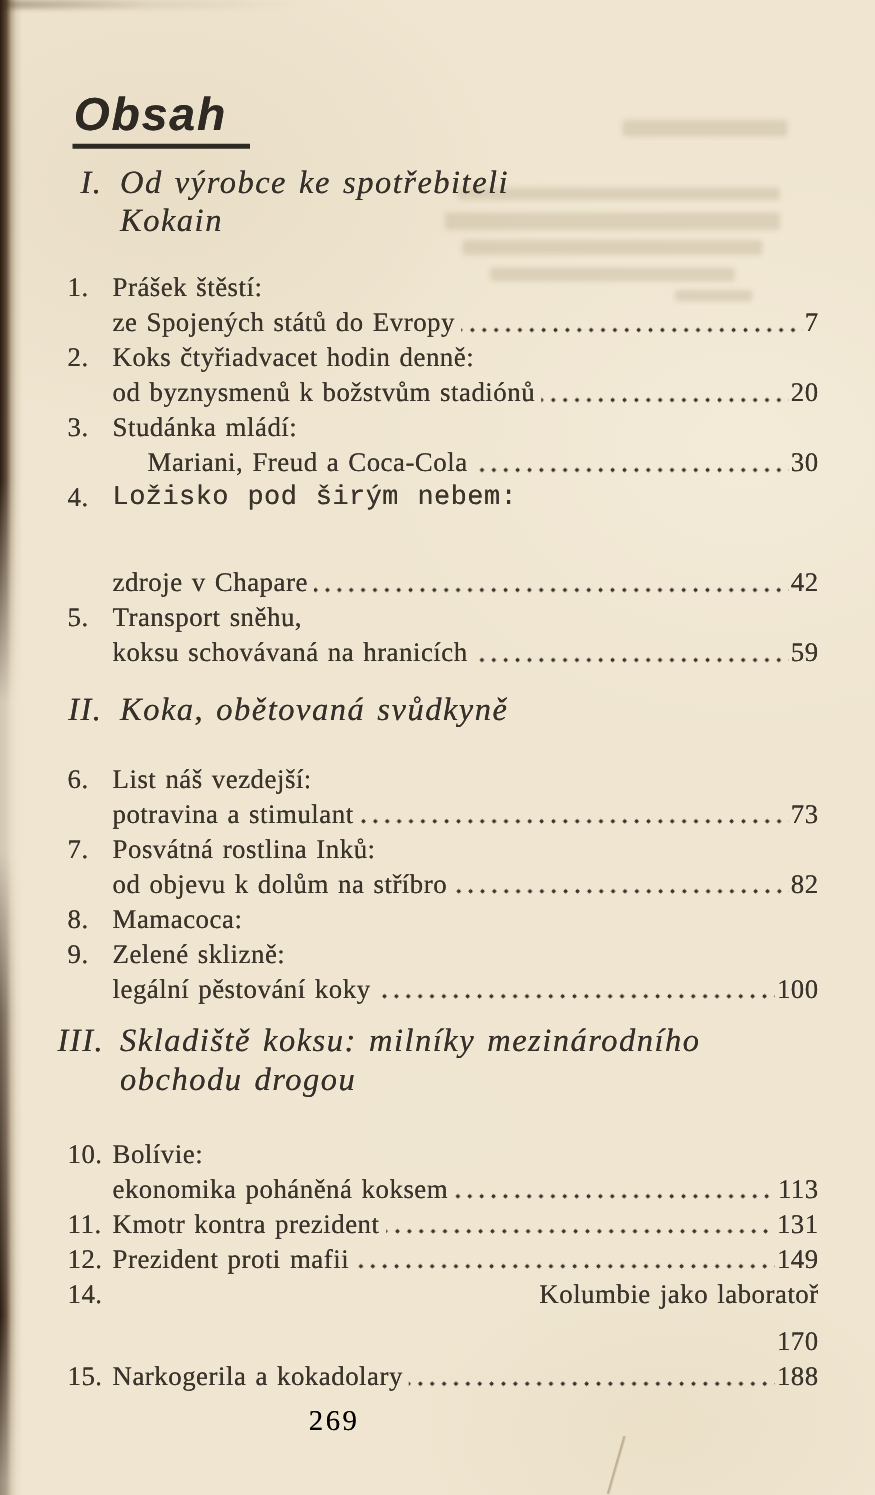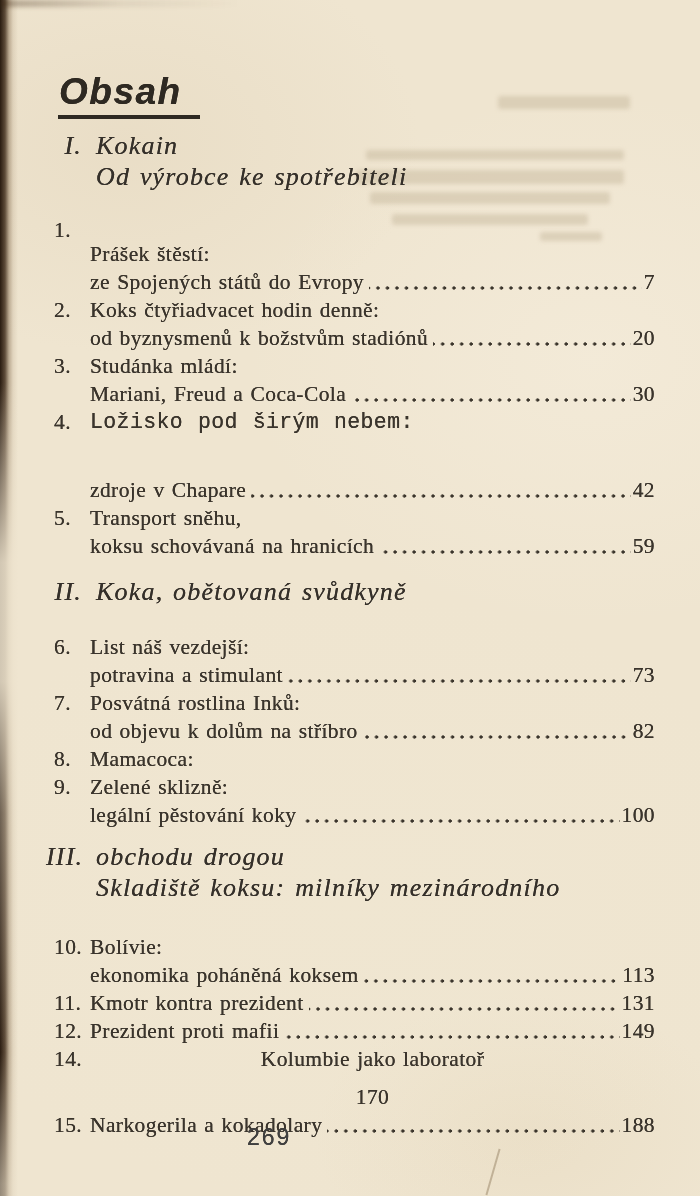--- a/index.html
+++ b/index.html
@@ -72,41 +72,41 @@
     text-shadow:0 0 0.4px #35302a;
   }
   .sec-num{width:36px;flex:none;text-align:right;padding-right:14px;}
   .sec-titles{flex:1;min-width:0;}
 
   .items{font-size:21.5px;line-height:28px;letter-spacing:0.4px;word-spacing:1.5px;
     color:#3a342c;text-shadow:0 0 0.35px #3a342c;}
   .item{display:flex;margin-left:54px;}
   .item-num{width:36px;flex:none;}
   .item-body{flex:1;min-width:0;}
-  .toc-row{display:flex;align-items:center;}
+  .toc-row{display:flex;align-items:flex-end;}
   .row-text{white-space:nowrap;}
   .dots{
     flex:1 1 auto;height:4px;margin:0 2px 6px 5px;align-self:flex-end;
     background-image:radial-gradient(circle at 2px 2px, #3b352c 1.45px, rgba(0,0,0,0) 1.8px);
     background-size:9.5px 4px;background-repeat:repeat-x;background-position:right bottom;
   }
   .pagenum{white-space:nowrap;}
 
   
   .sec:nth-child(1){margin-top:11px;}
   .sec:nth-child(1) .items{margin-top:24px;}
   .sec:nth-child(2){margin-top:16px;}
   .sec:nth-child(2) .items{margin-top:26px;}
   .sec:nth-child(3){margin-top:12px;}
   .sec:nth-child(3) .items{margin-top:30px;}
 
   .folio{
     position:absolute;left:247px;top:1124px;
-    font-family:Liberation Sans, sans-serif;
-    font-size:23px;letter-spacing:2px;color:#404040;
+    font-family:Liberation Serif, serif;
+    font-size:23px;letter-spacing:2px;color:#000000;
     text-shadow:0 0 0.4px #3a342c;
   }
 </style>
 </head>
 <body>
 
 <div class="page">
   <div class="texture"></div>
   <div class="ghost g1"></div>
   <div class="ghost g2"></div>
@@ -115,29 +115,29 @@
   <div class="ghost g5"></div>
   <div class="ghost g6"></div>
 
   <div class="content">
     <h1 class="obsah">Obsah</h1>
     <div id="toc-root">
         <div class="sec">
           <div class="sec-head">
             <span class="sec-num">I.</span>
             <span class="sec-titles">
+              <span style="display: block;">Od výrobce ke spotřebiteli</span>
               <span style="display: block;">Kokain</span>
-              <span style="display: block;">Od výrobce ke spotřebiteli</span>
             </span>
           </div>
           <div class="items">
             <div class="item">
               <span class="item-num">1.</span>
               <span class="item-body">
-                <span style="display: block; margin-top: 24px;">Prášek štěstí:</span>
+                <span style="display: block;">Prášek štěstí:</span>
                 <span class="toc-row" style="display: flex;">
                   <span class="row-text">ze Spojených států do Evropy</span>
                   <span class="dots"></span>
                   <span class="pagenum">7</span>
                 </span>
               </span>
             </div>
             <div class="item">
               <span class="item-num">2.</span>
               <span class="item-body">
@@ -146,21 +146,21 @@
                   <span class="row-text">od byznysmenů k božstvům stadiónů</span>
                   <span class="dots"></span>
                   <span class="pagenum">20</span>
                 </span>
               </span>
             </div>
             <div class="item">
               <span class="item-num">3.</span>
               <span class="item-body">
                 <span style="display: block;">Studánka mládí:</span>
-                <span class="toc-row" style="display: flex;">
+                <span class="toc-row" style="display: flex; margin-left: 28px;">
                   <span class="row-text">Mariani, Freud a Coca-Cola</span>
                   <span class="dots"></span>
                   <span class="pagenum">30</span>
                 </span>
               </span>
             </div>
             <div class="item">
               <span class="item-num">4.</span>
               <span class="item-body">
                 <span style="display: block; font-family: Liberation Mono, monospace;">Ložisko pod širým nebem:</span>
@@ -230,22 +230,22 @@
                   <span class="pagenum">100</span>
                 </span>
               </span>
             </div>
           </div>
         </div>
         <div class="sec">
           <div class="sec-head">
             <span class="sec-num">III.</span>
             <span class="sec-titles">
+              <span style="display: block;">Skladiště koksu: milníky mezinárodního</span>
               <span style="display: block;">obchodu drogou</span>
-              <span style="display: block;">Skladiště koksu: milníky mezinárodního</span>
             </span>
           </div>
           <div class="items">
             <div class="item">
               <span class="item-num">10.</span>
               <span class="item-body">
                 <span style="display: block;">Bolívie:</span>
                 <span class="toc-row" style="display: flex;">
                   <span class="row-text">ekonomika poháněná koksem</span>
                   <span class="dots"></span>

